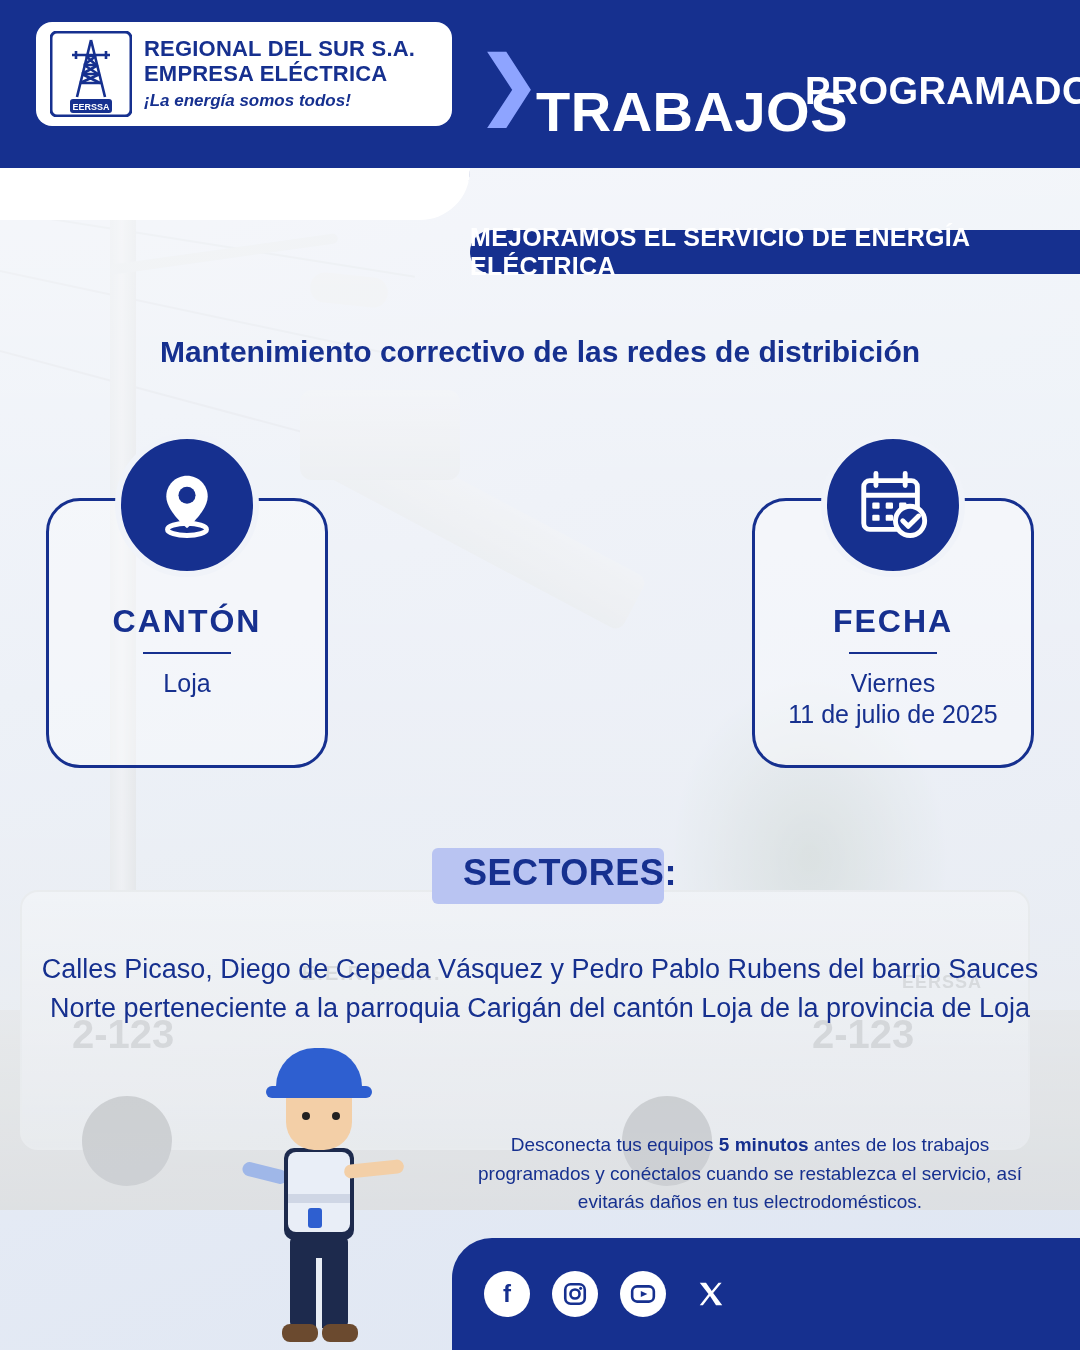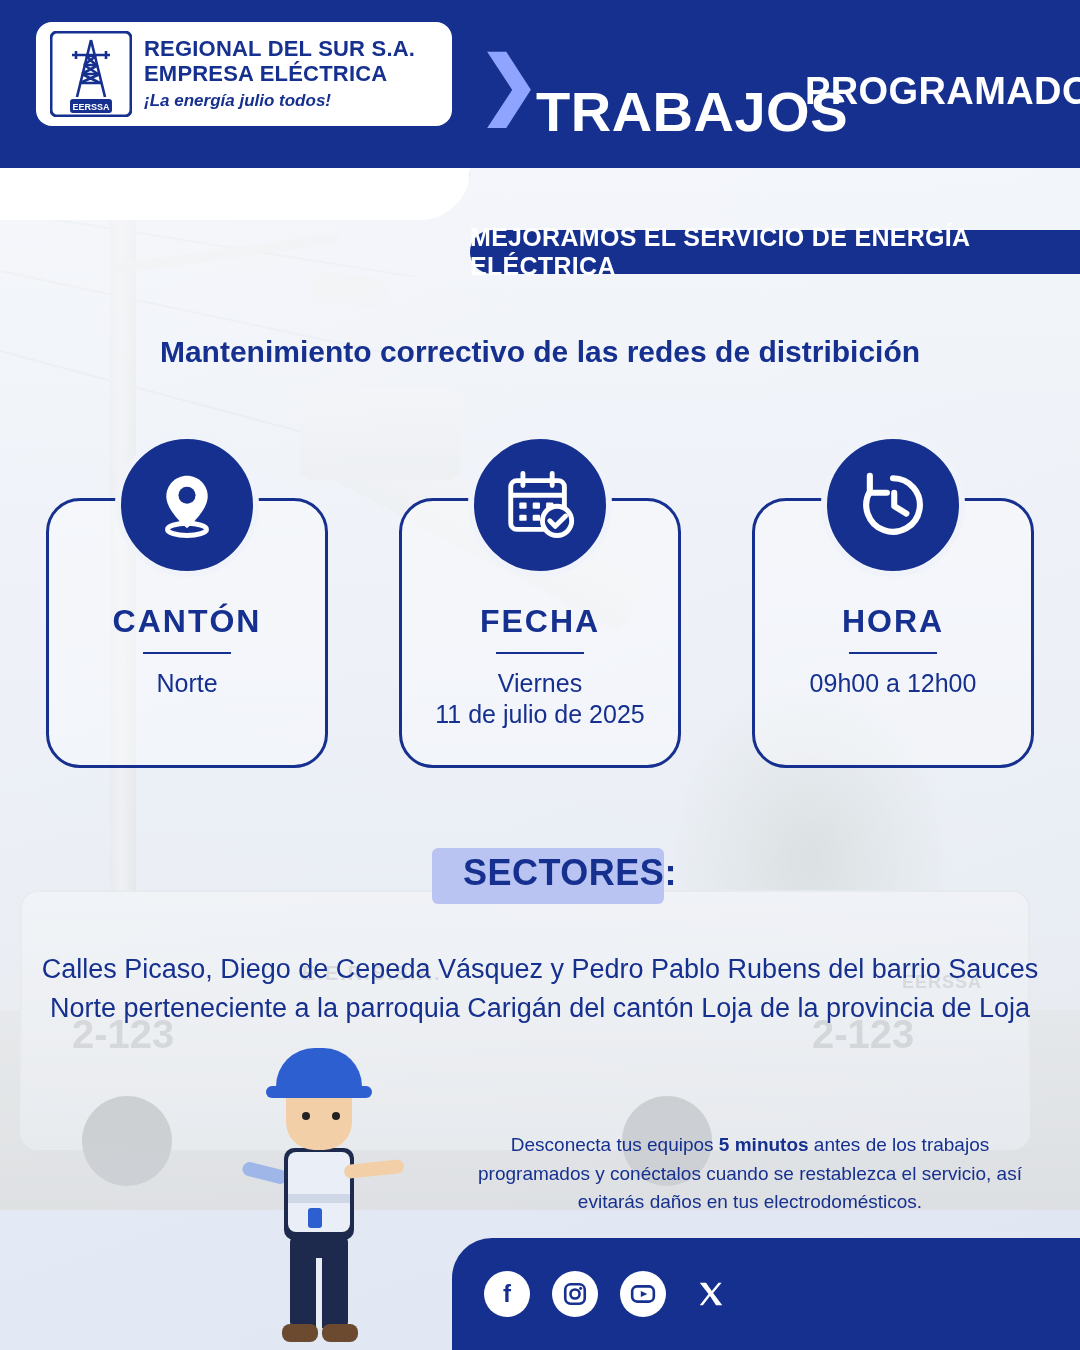--- a/index.html
+++ b/index.html
@@ -249,21 +249,21 @@
         </g>
         <rect x="20" y="68" width="42" height="14" rx="3" fill="#16308f"></rect>
         <text x="41" y="79" font-family="Liberation Sans, sans-serif" font-size="9" font-weight="bold" fill="#ffffff" text-anchor="middle">EERSSA</text>
       </svg>
     </div>
     <div>
       <div class="logo-name">
         <div>REGIONAL DEL SUR S.A.</div>
         <div>EMPRESA ELÉCTRICA</div>
       </div>
-      <div class="logo-slogan">¡La energía julio todos!</div>
+      <div class="logo-slogan">¡La energía somos todos!</div>
     </div>
   </div>
 
   <div class="chev">❯</div>
   <div class="title-main">TRABAJOS</div>
   <div class="title-sub">PROGRAMADOS</div>
 
   <div class="band">
     <span>MEJORAMOS EL SERVICIO DE ENERGÍA ELÉCTRICA</span>
   </div>
@@ -275,21 +275,21 @@
     <div class="card">
       <div class="circ">
         <svg viewBox="0 0 64 64" width="78" height="78" aria-hidden="true">
           <path d="M32 8c-9.4 0-17 7.6-17 17 0 12 17 26 17 26s17-14 17-26c0-9.4-7.6-17-17-17z" fill="#ffffff"></path>
           <circle cx="32" cy="24" r="7" fill="#16308f"></circle>
           <ellipse cx="32" cy="52" rx="16" ry="5" fill="none" stroke="#ffffff" stroke-width="4"></ellipse>
         </svg>
       </div>
       <div class="c-title">CANTÓN</div>
       <div class="rule"></div>
-      <div class="c-val">Norte</div>
+      <div class="c-val">Loja</div>
     </div>
 
     <div class="card">
       <div class="circ">
         <svg viewBox="0 0 64 64" width="78" height="78" aria-hidden="true">
           <rect x="8" y="12" width="44" height="40" rx="5" fill="none" stroke="#ffffff" stroke-width="4"></rect>
           <path d="M8 24 H52" stroke="#ffffff" stroke-width="4"></path>
           <path d="M18 6 V16 M42 6 V16" stroke="#ffffff" stroke-width="4" stroke-linecap="round"></path>
           <g fill="#ffffff">
             <rect x="15" y="30" width="6" height="5" rx="1"></rect>
@@ -303,32 +303,20 @@
         </svg>
       </div>
       <div class="c-title">FECHA</div>
       <div class="rule"></div>
       <div class="c-val">
         <div>Viernes</div>
         <div>11 de julio de 2025</div>
       </div>
     </div>
 
-    <div class="card">
-      <div class="circ">
-        <svg viewBox="0 0 64 64" width="78" height="78" aria-hidden="true">
-          <path d="M32 10 a22 22 0 1 1 -19 11" fill="none" stroke="#ffffff" stroke-width="5" stroke-linecap="round"></path>
-          <path d="M13 8 L13 22 L27 22" fill="none" stroke="#ffffff" stroke-width="5" stroke-linecap="round" stroke-linejoin="round"></path>
-          <path d="M33 22 V33 L43 39" fill="none" stroke="#ffffff" stroke-width="5" stroke-linecap="round" stroke-linejoin="round"></path>
-        </svg>
-      </div>
-      <div class="c-title">HORA</div>
-      <div class="rule"></div>
-      <div class="c-val">09h00 a 12h00</div>
-    </div>
 
   </div>
 
   <div class="sectores-pill"></div>
   <div class="sectores-text">SECTORES:</div>
   <div class="sectores-body">Calles Picaso, Diego de Cepeda Vásquez y Pedro Pablo Rubens del barrio Sauces Norte perteneciente a la parroquia Carigán del cantón Loja de la provincia de Loja</div>
 
   <div class="mascot">
     <div class="m-arm2"></div>
     <div class="m-legs"></div>

